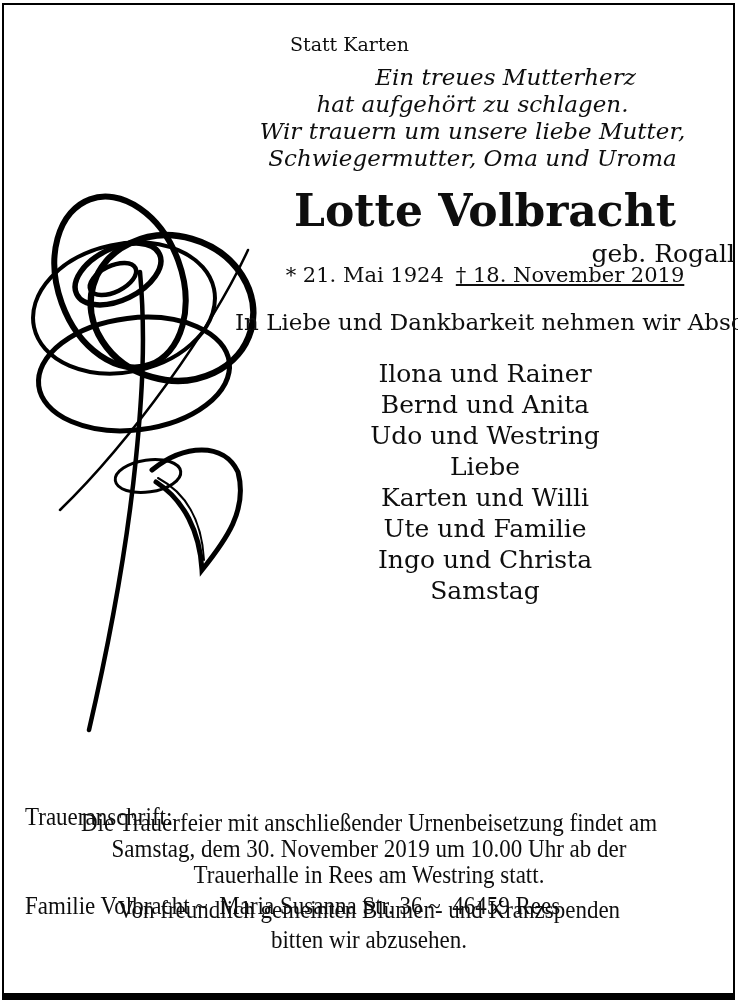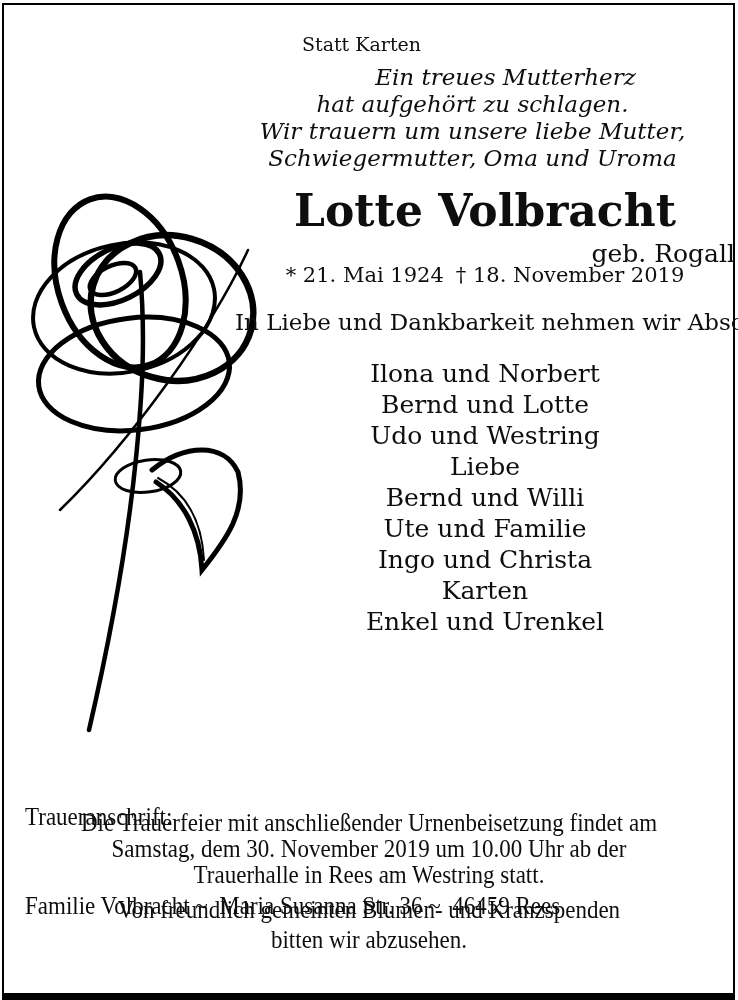--- a/index.html
+++ b/index.html
@@ -16,21 +16,21 @@
     left: 2px; top: 3px; right: 3px; bottom: 0;
     border: 2px solid #000;
     border-bottom-width: 7px;
     box-sizing: border-box;
     pointer-events: none;
   }
   .abs { position: absolute; }
   .nowrap { white-space: nowrap; }
 
   #statt-karten {
-    left: 302px; top: 33px;
+    left: 290px; top: 33px;
     font-size: 19px;
   }
   #verse {
     left: 205px; top: 64px; width: 535px;
     text-align: center;
     font-style: italic;
     font-size: 23px; line-height: 27px;
   }
   #verse .shift-right { text-indent: 66px; }
 
@@ -43,21 +43,21 @@
   #maiden {
     left: 235px; top: 239px; width: 500px;
     text-align: right;
     font-size: 25px;
   }
   #dates {
     left: 235px; top: 263px; width: 500px;
     text-align: center;
     font-size: 21px;
   }
-  #dates .death { margin-left: 12px; }
+  #dates .death { margin-left: 12px; text-decoration: underline; }
 
   #farewell {
     left: 235px; top: 309px; width: 500px;
     text-align: center;
     font-size: 23px;
   }
   #mourners {
     left: 235px; top: 358px; width: 500px;
     text-align: center;
     font-size: 25px; line-height: 31px;
@@ -132,29 +132,28 @@
 
 <div id="maiden" class="abs nowrap">geb. Rogall</div>
 
 <div id="dates" class="abs nowrap">
   <span class="birth">* 21. Mai 1924</span><span class="death">† 18. November 2019</span>
 </div>
 
 <div id="farewell" class="abs nowrap">In Liebe und Dankbarkeit nehmen wir Abschied</div>
 
 <div id="mourners" class="abs">
-  <div class="nowrap">Ilona und Norbert</div>
-  <div class="nowrap">Bernd und Lotte</div>
+  <div class="nowrap">Ilona und Rainer</div>
+  <div class="nowrap">Bernd und Anita</div>
   <div class="nowrap">Udo und Westring</div>
   <div class="nowrap">Liebe</div>
-  <div class="nowrap">Bernd und Willi</div>
+  <div class="nowrap">Karten und Willi</div>
   <div class="nowrap">Ute und Familie</div>
   <div class="nowrap">Ingo und Christa</div>
-  <div class="nowrap">Karten</div>
-  <div class="nowrap">Enkel und Urenkel</div>
+  <div class="nowrap">Samstag</div>
 </div>
 
 <div id="address" class="abs condensed">
   <div>Traueranschrift:</div>
   <div>Familie Volbracht ~  Maria Susanna Str. 36 ~  46459 Rees</div>
 </div>
 
 <div id="funeral" class="abs condensed">
   <div class="nowrap">Die Trauerfeier mit anschließender Urnenbeisetzung findet am</div>
   <div class="nowrap">Samstag, dem 30. November 2019 um 10.00 Uhr ab der</div>

